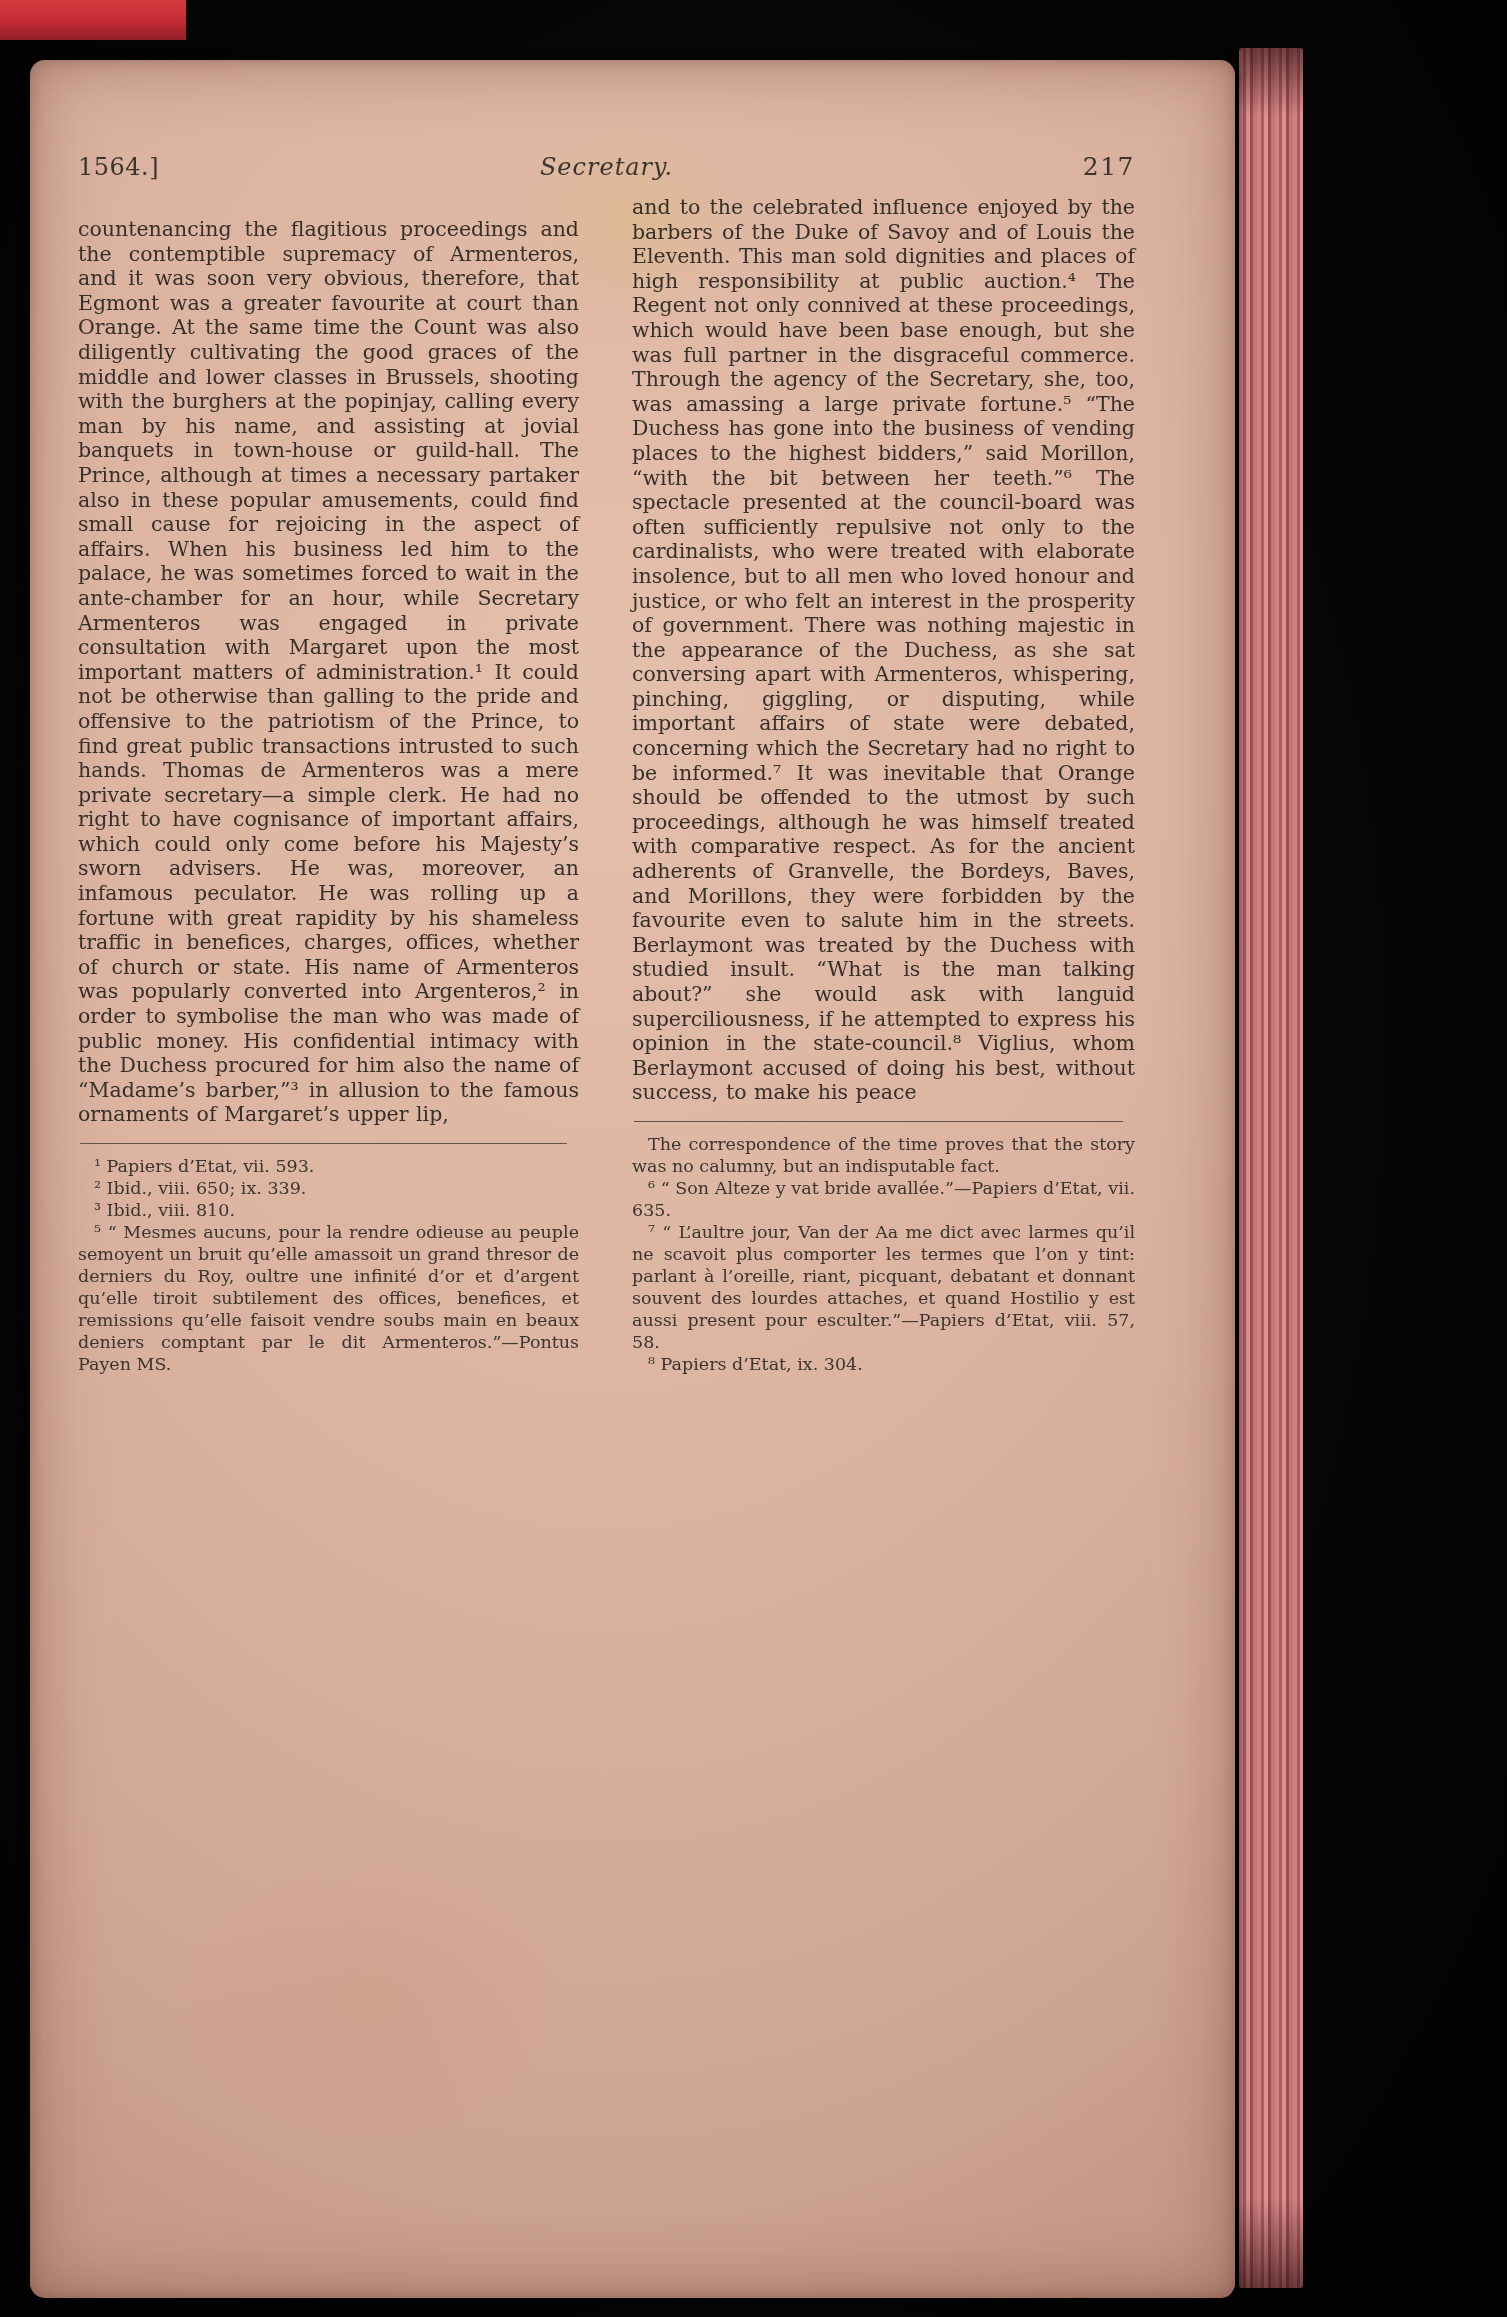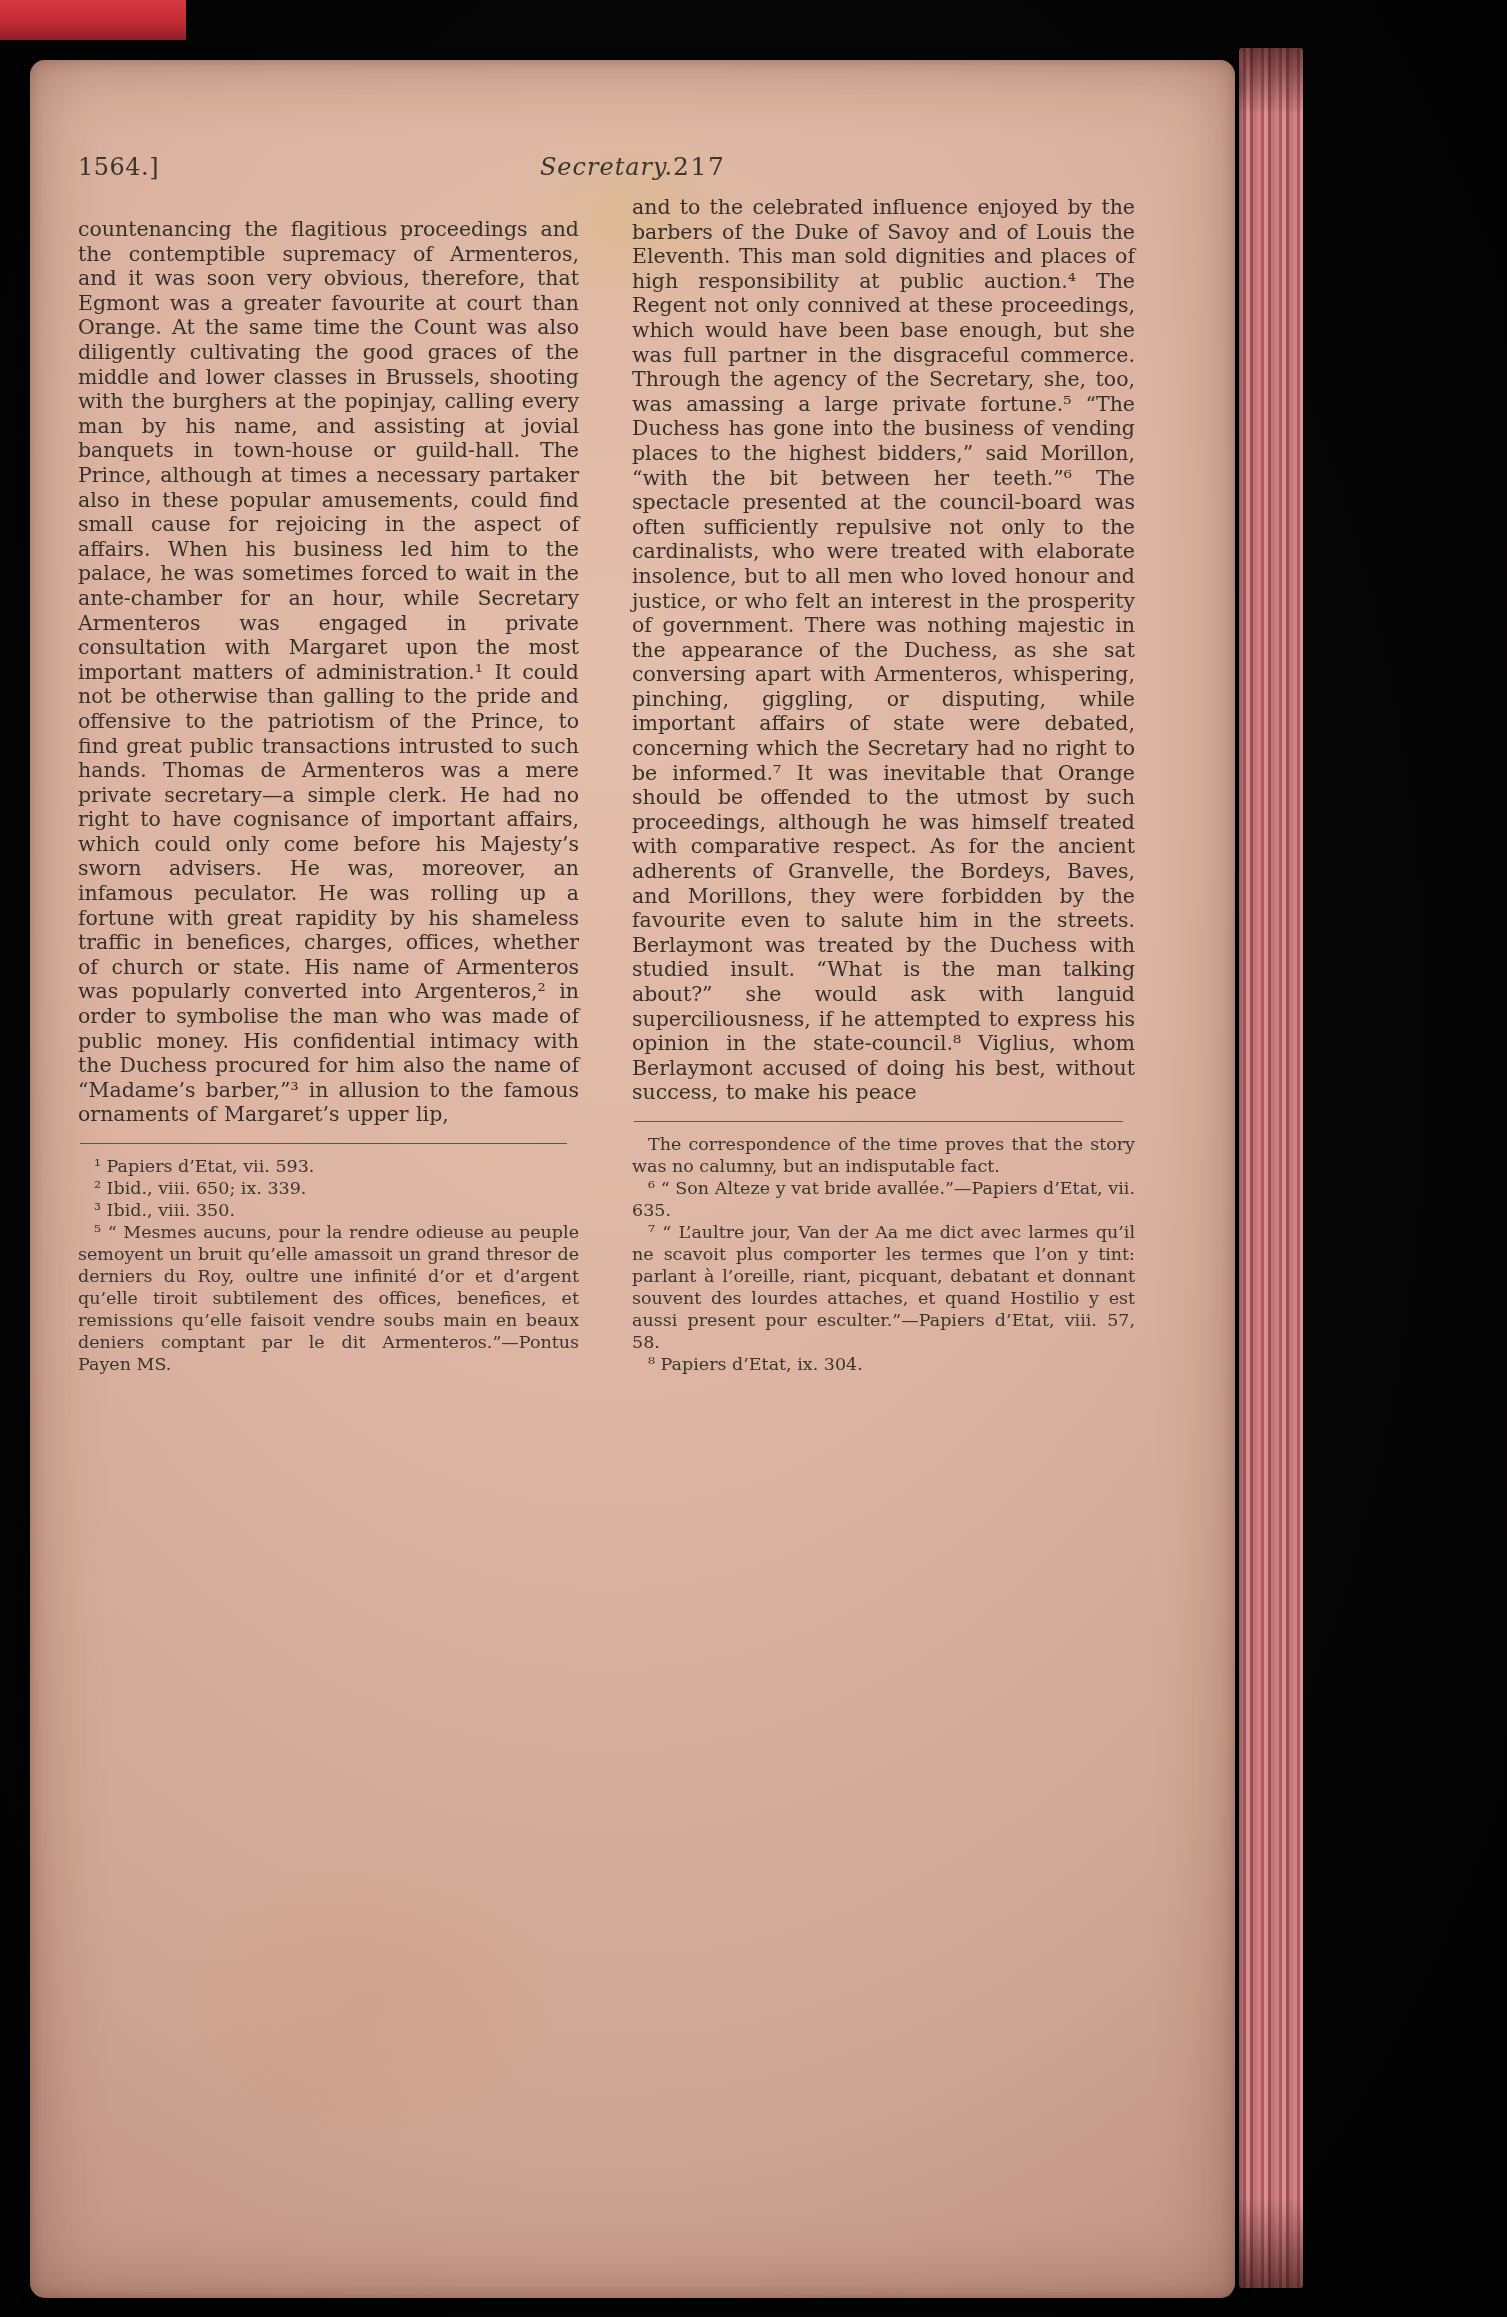--- a/index.html
+++ b/index.html
@@ -42,21 +42,21 @@
   .stain-2 {
     position:absolute; left:80px; top:1750px; width:520px; height:380px;
     background: radial-gradient(closest-side, rgba(190,140,110,.18), rgba(190,140,110,0) 75%);
   }
   .content { position:absolute; inset:0; padding:92px 100px 0 48px; }
   .page-header {
     display:flex; align-items:baseline; color:#3a352e; margin-bottom:14px;
   }
   .h-date  { flex:1; font-size:24px; letter-spacing:.5px; }
   .h-title { font-style:italic; font-size:24px; letter-spacing:1px; }
-  .h-num   { flex:1; text-align:left; font-size:25px; letter-spacing:1.5px; }
+  .h-num   { flex:1; text-align:right; font-size:25px; letter-spacing:1.5px; }
   .cols { display:flex; align-items:flex-end; }
   .col-left  { width:501px; }
   .col-right { flex:1; }
   .col-divider {
     width:1px; margin:2px 26px 0 26px;
     background:linear-gradient(180deg, rgba(70,52,44,0) 0%, rgba(70,52,44,.55) 2%,
       rgba(70,52,44,.55) 98%, rgba(70,52,44,0) 100%);
   }
   .body-text {
     font-size:20.5px; line-height:1.2; text-align:justify;
@@ -86,21 +86,21 @@
     </div>
 
     <div class="cols">
 
       <div class="col-left">
         <p class="body-text">countenancing the flagitious proceedings and the contemptible supremacy of Armenteros, and it was soon very obvious, therefore, that Egmont was a greater favourite at court than Orange. At the same time the Count was also diligently cultivating the good graces of the middle and lower classes in Brussels, shooting with the burghers at the popinjay, calling every man by his name, and assisting at jovial banquets in town-house or guild-hall. The Prince, although at times a necessary partaker also in these popular amusements, could find small cause for rejoicing in the aspect of affairs. When his business led him to the palace, he was sometimes forced to wait in the ante-chamber for an hour, while Secretary Armenteros was engaged in private consultation with Margaret upon the most important matters of administration.¹ It could not be otherwise than galling to the pride and offensive to the patriotism of the Prince, to find great public transactions intrusted to such hands. Thomas de Armenteros was a mere private secretary—a simple clerk. He had no right to have cognisance of important affairs, which could only come before his Majesty’s sworn advisers. He was, moreover, an infamous peculator. He was rolling up a fortune with great rapidity by his shameless traffic in benefices, charges, offices, whether of church or state. His name of Armenteros was popularly converted into Argenteros,² in order to symbolise the man who was made of public money. His confidential intimacy with the Duchess procured for him also the name of “Madame’s barber,”³ in allusion to the famous ornaments of Margaret’s upper lip,</p>
         <div class="fn-rule"></div>
         <div class="footnotes">
           <p>¹ Papiers d’Etat, vii. 593.</p>
           <p>² Ibid., viii. 650; ix. 339.</p>
-          <p>³ Ibid., viii. 350.</p>
+          <p>³ Ibid., viii. 810.</p>
           <p>⁵ “ Mesmes aucuns, pour la rendre odieuse au peuple semoyent un bruit qu’elle amassoit un grand thresor de derniers du Roy, oultre une infinité d’or et d’argent qu’elle tiroit subtilement des offices, benefices, et remissions qu’elle faisoit vendre soubs main en beaux deniers comptant par le dit Armenteros.”—Pontus Payen MS.</p>
         </div>
       </div>
 
       <div class="col-divider"></div>
 
       <div class="col-right">
         <p class="body-text">and to the celebrated influence enjoyed by the barbers of the Duke of Savoy and of Louis the Eleventh. This man sold dignities and places of high responsibility at public auction.⁴ The Regent not only connived at these proceedings, which would have been base enough, but she was full partner in the disgraceful commerce. Through the agency of the Secretary, she, too, was amassing a large private fortune.⁵ “The Duchess has gone into the business of vending places to the highest bidders,” said Morillon, “with the bit between her teeth.”⁶ The spectacle presented at the council-board was often sufficiently repulsive not only to the cardinalists, who were treated with elaborate insolence, but to all men who loved honour and justice, or who felt an interest in the prosperity of government. There was nothing majestic in the appearance of the Duchess, as she sat conversing apart with Armenteros, whispering, pinching, giggling, or disputing, while important affairs of state were debated, concerning which the Secretary had no right to be informed.⁷ It was inevitable that Orange should be offended to the utmost by such proceedings, although he was himself treated with comparative respect. As for the ancient adherents of Granvelle, the Bordeys, Baves, and Morillons, they were forbidden by the favourite even to salute him in the streets. Berlaymont was treated by the Duchess with studied insult. “What is the man talking about?” she would ask with languid superciliousness, if he attempted to express his opinion in the state-council.⁸ Viglius, whom Berlaymont accused of doing his best, without success, to make his peace</p>
         <div class="fn-rule"></div>
         <div class="footnotes">

